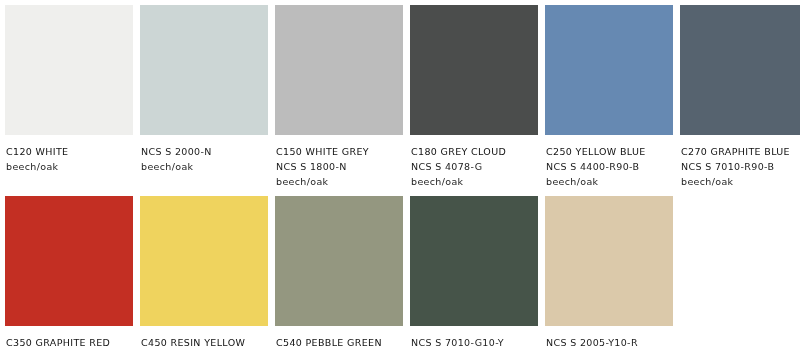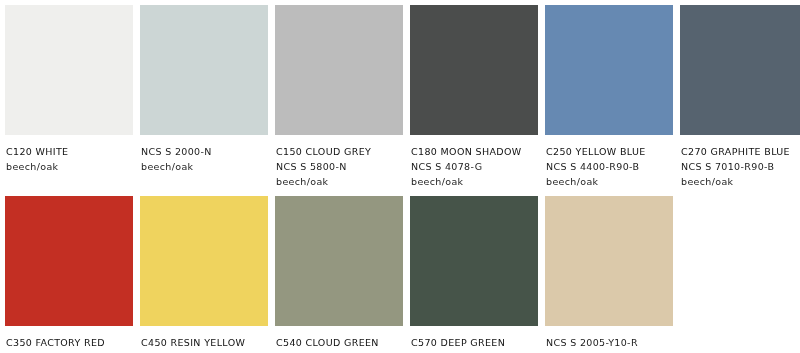--- a/index.html
+++ b/index.html
@@ -77,30 +77,30 @@
       <span class="swatch-chip" style="background-color: rgb(204, 214, 213);"></span>
       <div class="swatch-info">
         <span class="swatch-line code">NCS S 2000-N</span>
         <span class="swatch-line material">beech/oak</span>
       </div>
     </div>
 
     <div class="swatch-cell">
       <span class="swatch-chip" style="background-color: rgb(188, 188, 188);"></span>
       <div class="swatch-info">
-        <span class="swatch-line name">C150 CLOUD GREY</span>
-        <span class="swatch-line code">NCS S 5800-N</span>
+        <span class="swatch-line name">C150 WHITE GREY</span>
+        <span class="swatch-line code">NCS S 1800-N</span>
         <span class="swatch-line material">beech/oak</span>
       </div>
     </div>
 
     <div class="swatch-cell">
       <span class="swatch-chip" style="background-color: rgb(75, 77, 76);"></span>
       <div class="swatch-info">
-        <span class="swatch-line name">C180 MOON SHADOW</span>
+        <span class="swatch-line name">C180 GREY CLOUD</span>
         <span class="swatch-line code">NCS S 4078-G</span>
         <span class="swatch-line material">beech/oak</span>
       </div>
     </div>
 
     <div class="swatch-cell">
       <span class="swatch-chip" style="background-color: rgb(102, 137, 178);"></span>
       <div class="swatch-info">
         <span class="swatch-line name">C250 YELLOW BLUE</span>
         <span class="swatch-line code">NCS S 4400-R90-B</span>
@@ -117,48 +117,47 @@
       </div>
     </div>
 
   </div>
 
   <div class="swatch-row">
 
     <div class="swatch-cell">
       <span class="swatch-chip" style="background-color: rgb(195, 47, 35);"></span>
       <div class="swatch-info">
-        <span class="swatch-line name">C350 FACTORY RED</span>
+        <span class="swatch-line name">C350 GRAPHITE RED</span>
         <span class="swatch-line code">NCS S 2070-Y80-R</span>
 
       </div>
     </div>
 
     <div class="swatch-cell">
       <span class="swatch-chip" style="background-color: rgb(239, 211, 94);"></span>
       <div class="swatch-info">
         <span class="swatch-line name">C450 RESIN YELLOW</span>
         <span class="swatch-line code">NCS S 1030-G90-Y</span>
 
       </div>
     </div>
 
     <div class="swatch-cell">
       <span class="swatch-chip" style="background-color: rgb(148, 151, 128);"></span>
       <div class="swatch-info">
-        <span class="swatch-line name">C540 CLOUD GREEN</span>
+        <span class="swatch-line name">C540 PEBBLE GREEN</span>
         <span class="swatch-line code">NCS S 4010-G70-Y</span>
 
       </div>
     </div>
 
     <div class="swatch-cell">
       <span class="swatch-chip" style="background-color: rgb(70, 84, 73);"></span>
       <div class="swatch-info">
-        <span class="swatch-line name">C570 DEEP GREEN</span>
         <span class="swatch-line code">NCS S 7010-G10-Y</span>
 
       </div>
     </div>
 
     <div class="swatch-cell">
       <span class="swatch-chip" style="background-color: rgb(219, 201, 170);"></span>
       <div class="swatch-info">
         <span class="swatch-line code">NCS S 2005-Y10-R</span>
 

